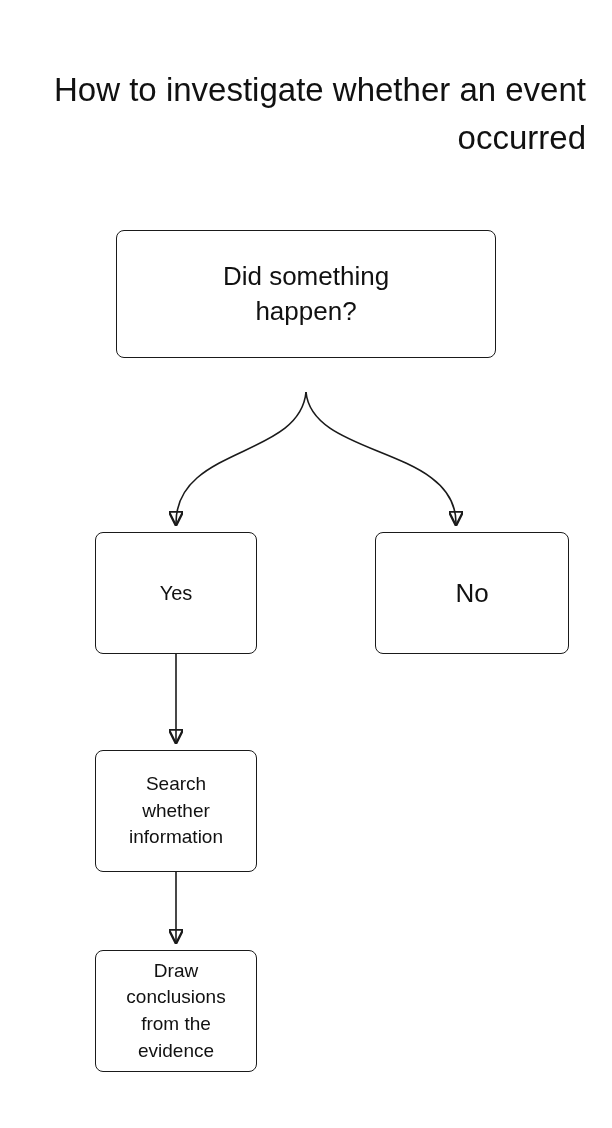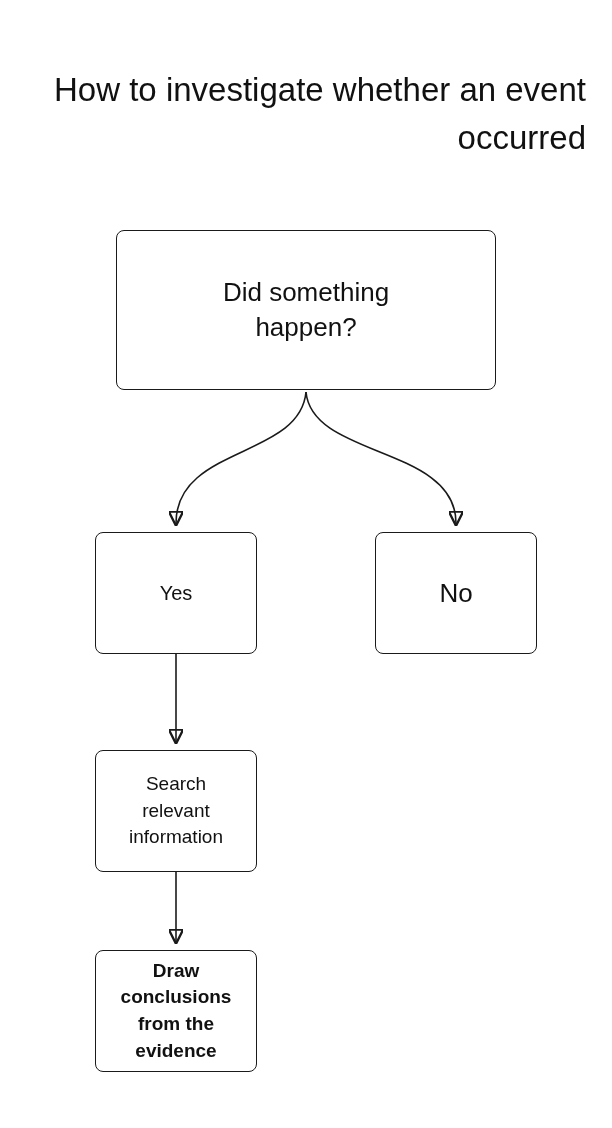--- a/index.html
+++ b/index.html
@@ -26,28 +26,28 @@
     box-sizing: border-box;
     border: 1.6px solid #1a1a1a;
     border-radius: 8px;
     background: #ffffff;
     display: flex;
     align-items: center;
     justify-content: center;
     text-align: center;
   }
   .node span { display: block; }
-  .node-start   { left: 116px; top: 230px; width: 380px; height: 160px; font-size: 26px; line-height: 1.35; }
+  .node-start   { left: 116px; top: 230px; width: 380px; height: 128px; font-size: 26px; line-height: 1.35; }
   .node-start span { max-width: 230px; }
   .node-yes     { left:  95px; top: 532px; width: 162px; height: 122px; font-size: 20px; }
-  .node-no      { left: 375px; top: 532px; width: 162px; height: 122px; font-size: 26px; }
+  .node-no      { left: 375px; top: 532px; width: 194px; height: 122px; font-size: 26px; }
   .node-search  { left:  95px; top: 750px; width: 162px; height: 122px; font-size: 19px; line-height: 1.4; }
   .node-search span { max-width: 118px; }
   .node-end     { left:  95px; top: 950px; width: 162px; height: 122px; font-size: 19px; line-height: 1.4; }
-  .node-end span { max-width: 122px; font-weight: bold; }
+  .node-end span { max-width: 122px; }
   .connectors {
     position: absolute;
     left: 0; top: 0;
     width: 612px; height: 1128px;
     pointer-events: none;
   }
   .connectors path {
     fill: none;
     stroke: #1a1a1a;
     stroke-width: 1.6px;
@@ -78,20 +78,20 @@
 
   <div class="node node-yes">
     <span>Yes</span>
   </div>
 
   <div class="node node-no">
     <span>No</span>
   </div>
 
   <div class="node node-search">
-    <span>Search relevant information</span>
+    <span>Search whether information</span>
   </div>
 
   <div class="node node-end">
     <span>Draw conclusions from the evidence</span>
   </div>
 
 </div>
 
 </body></html>

